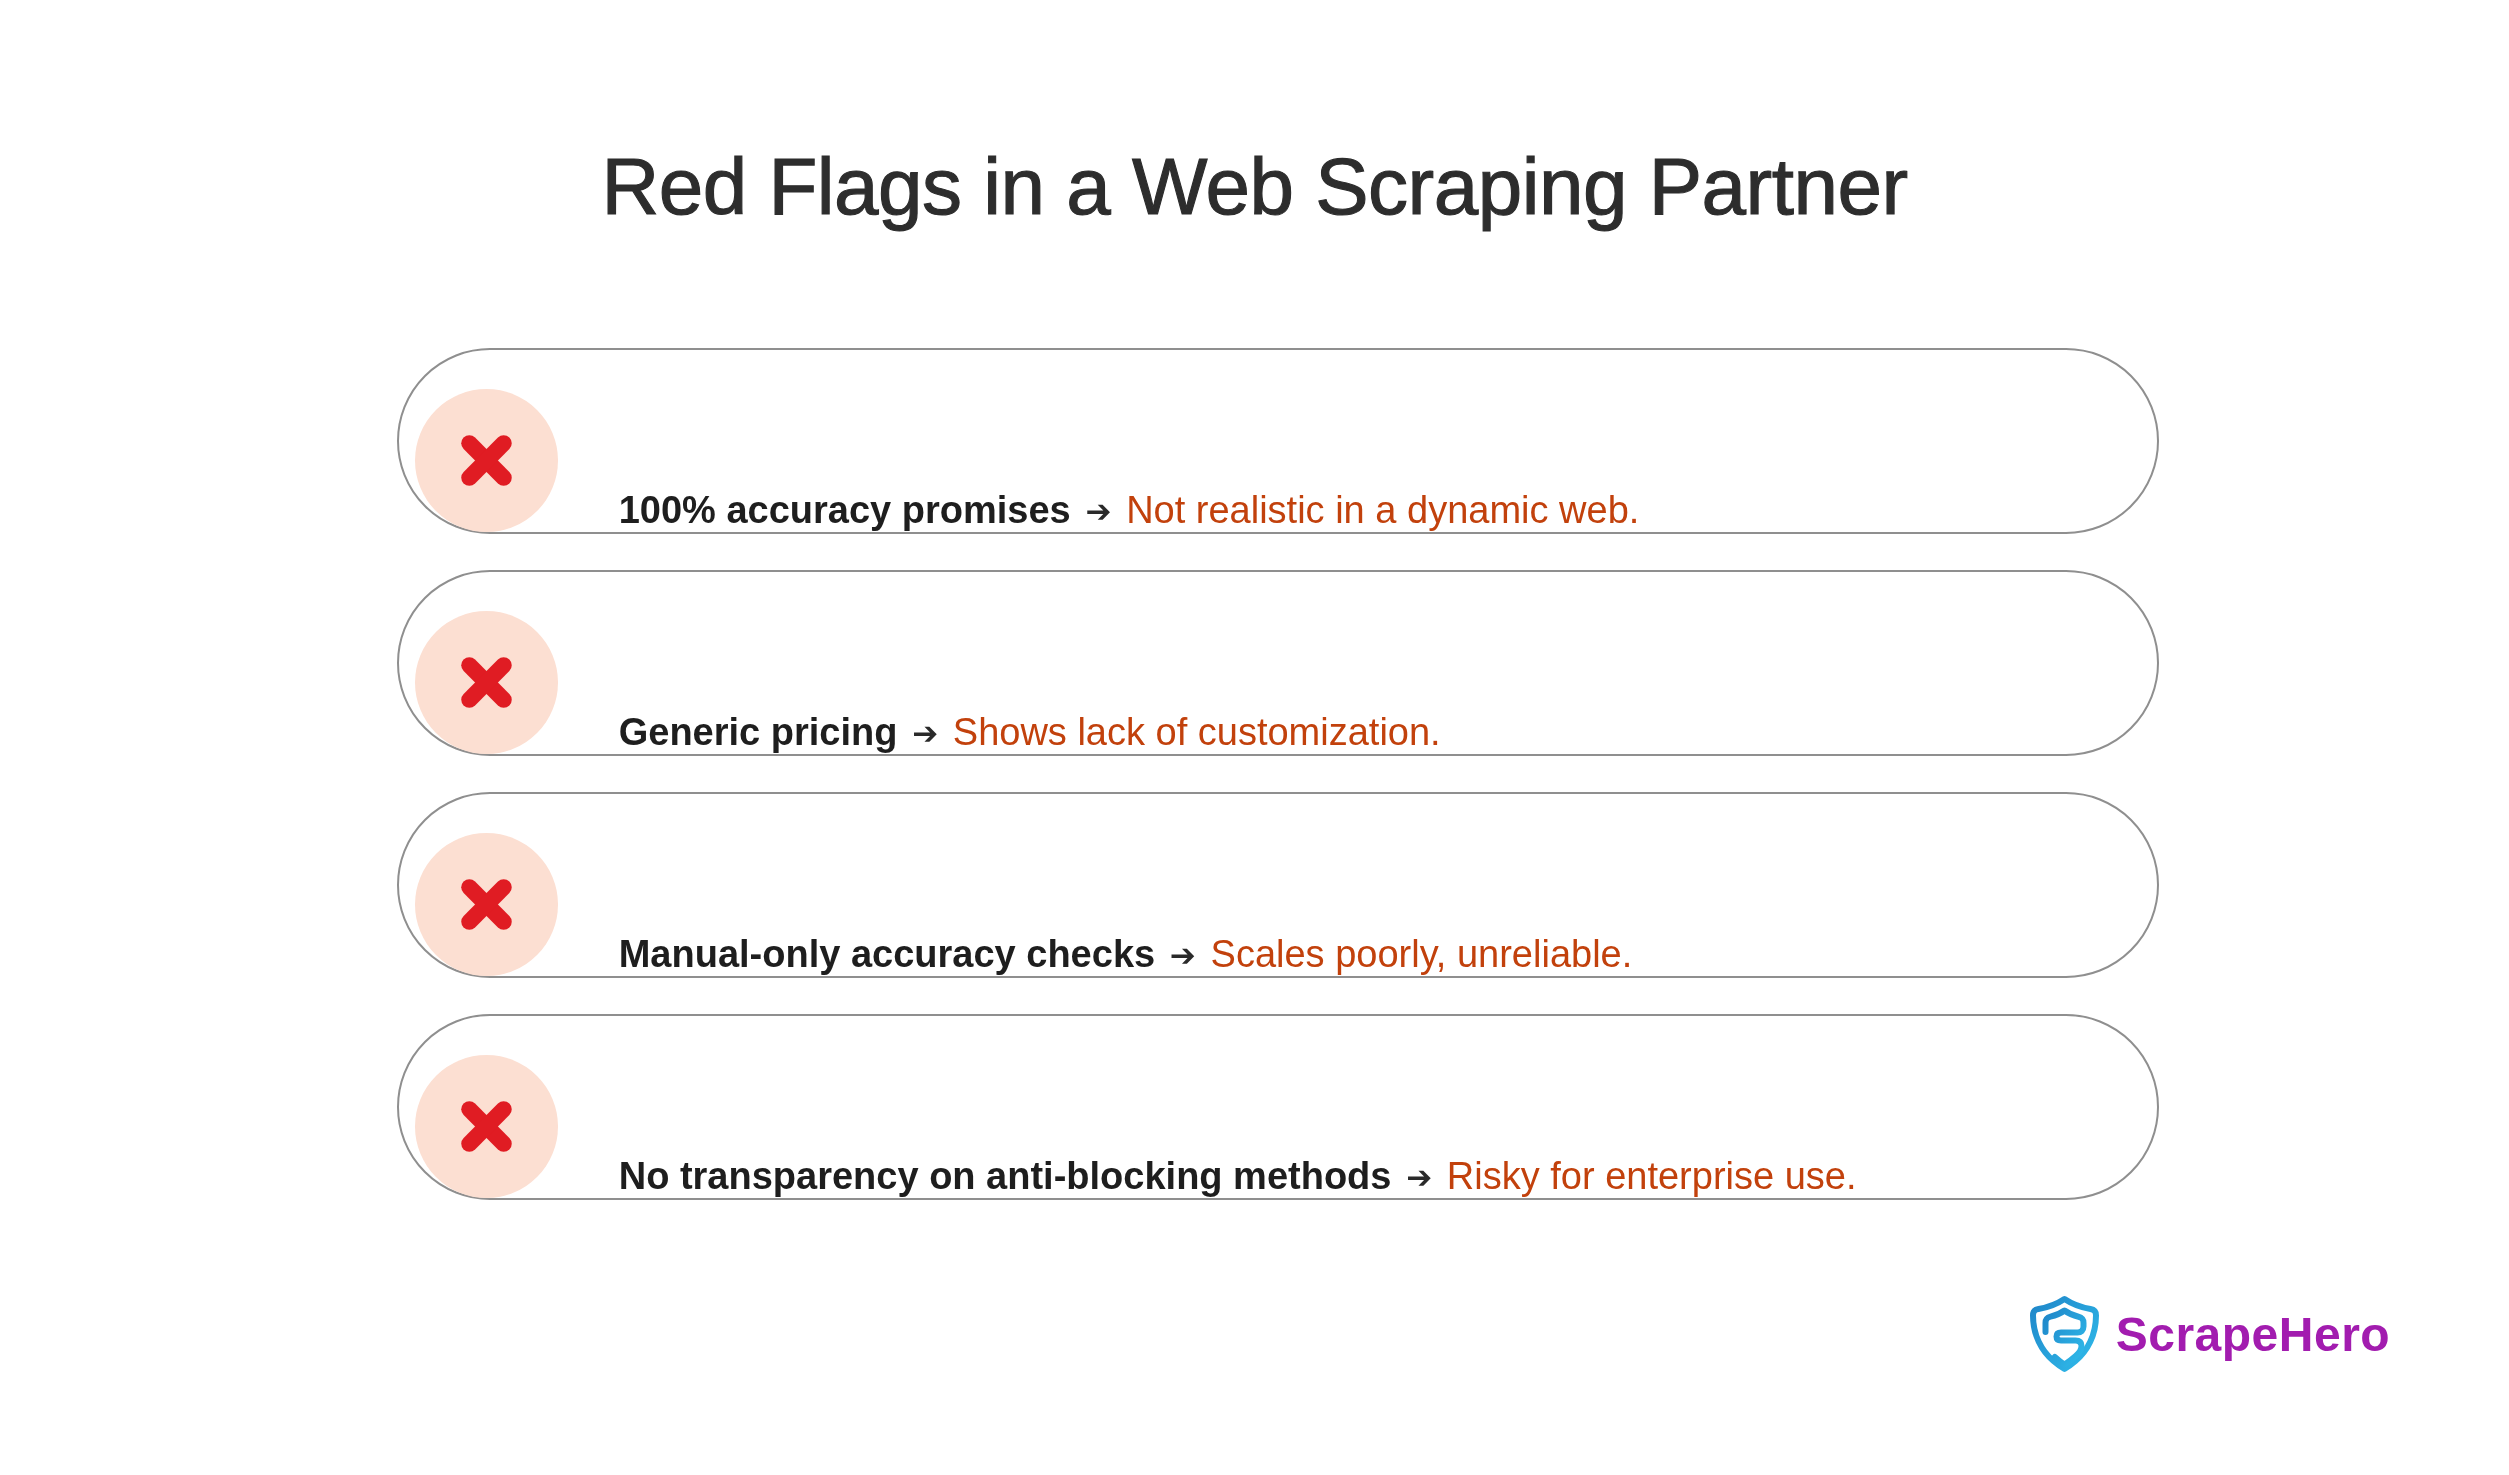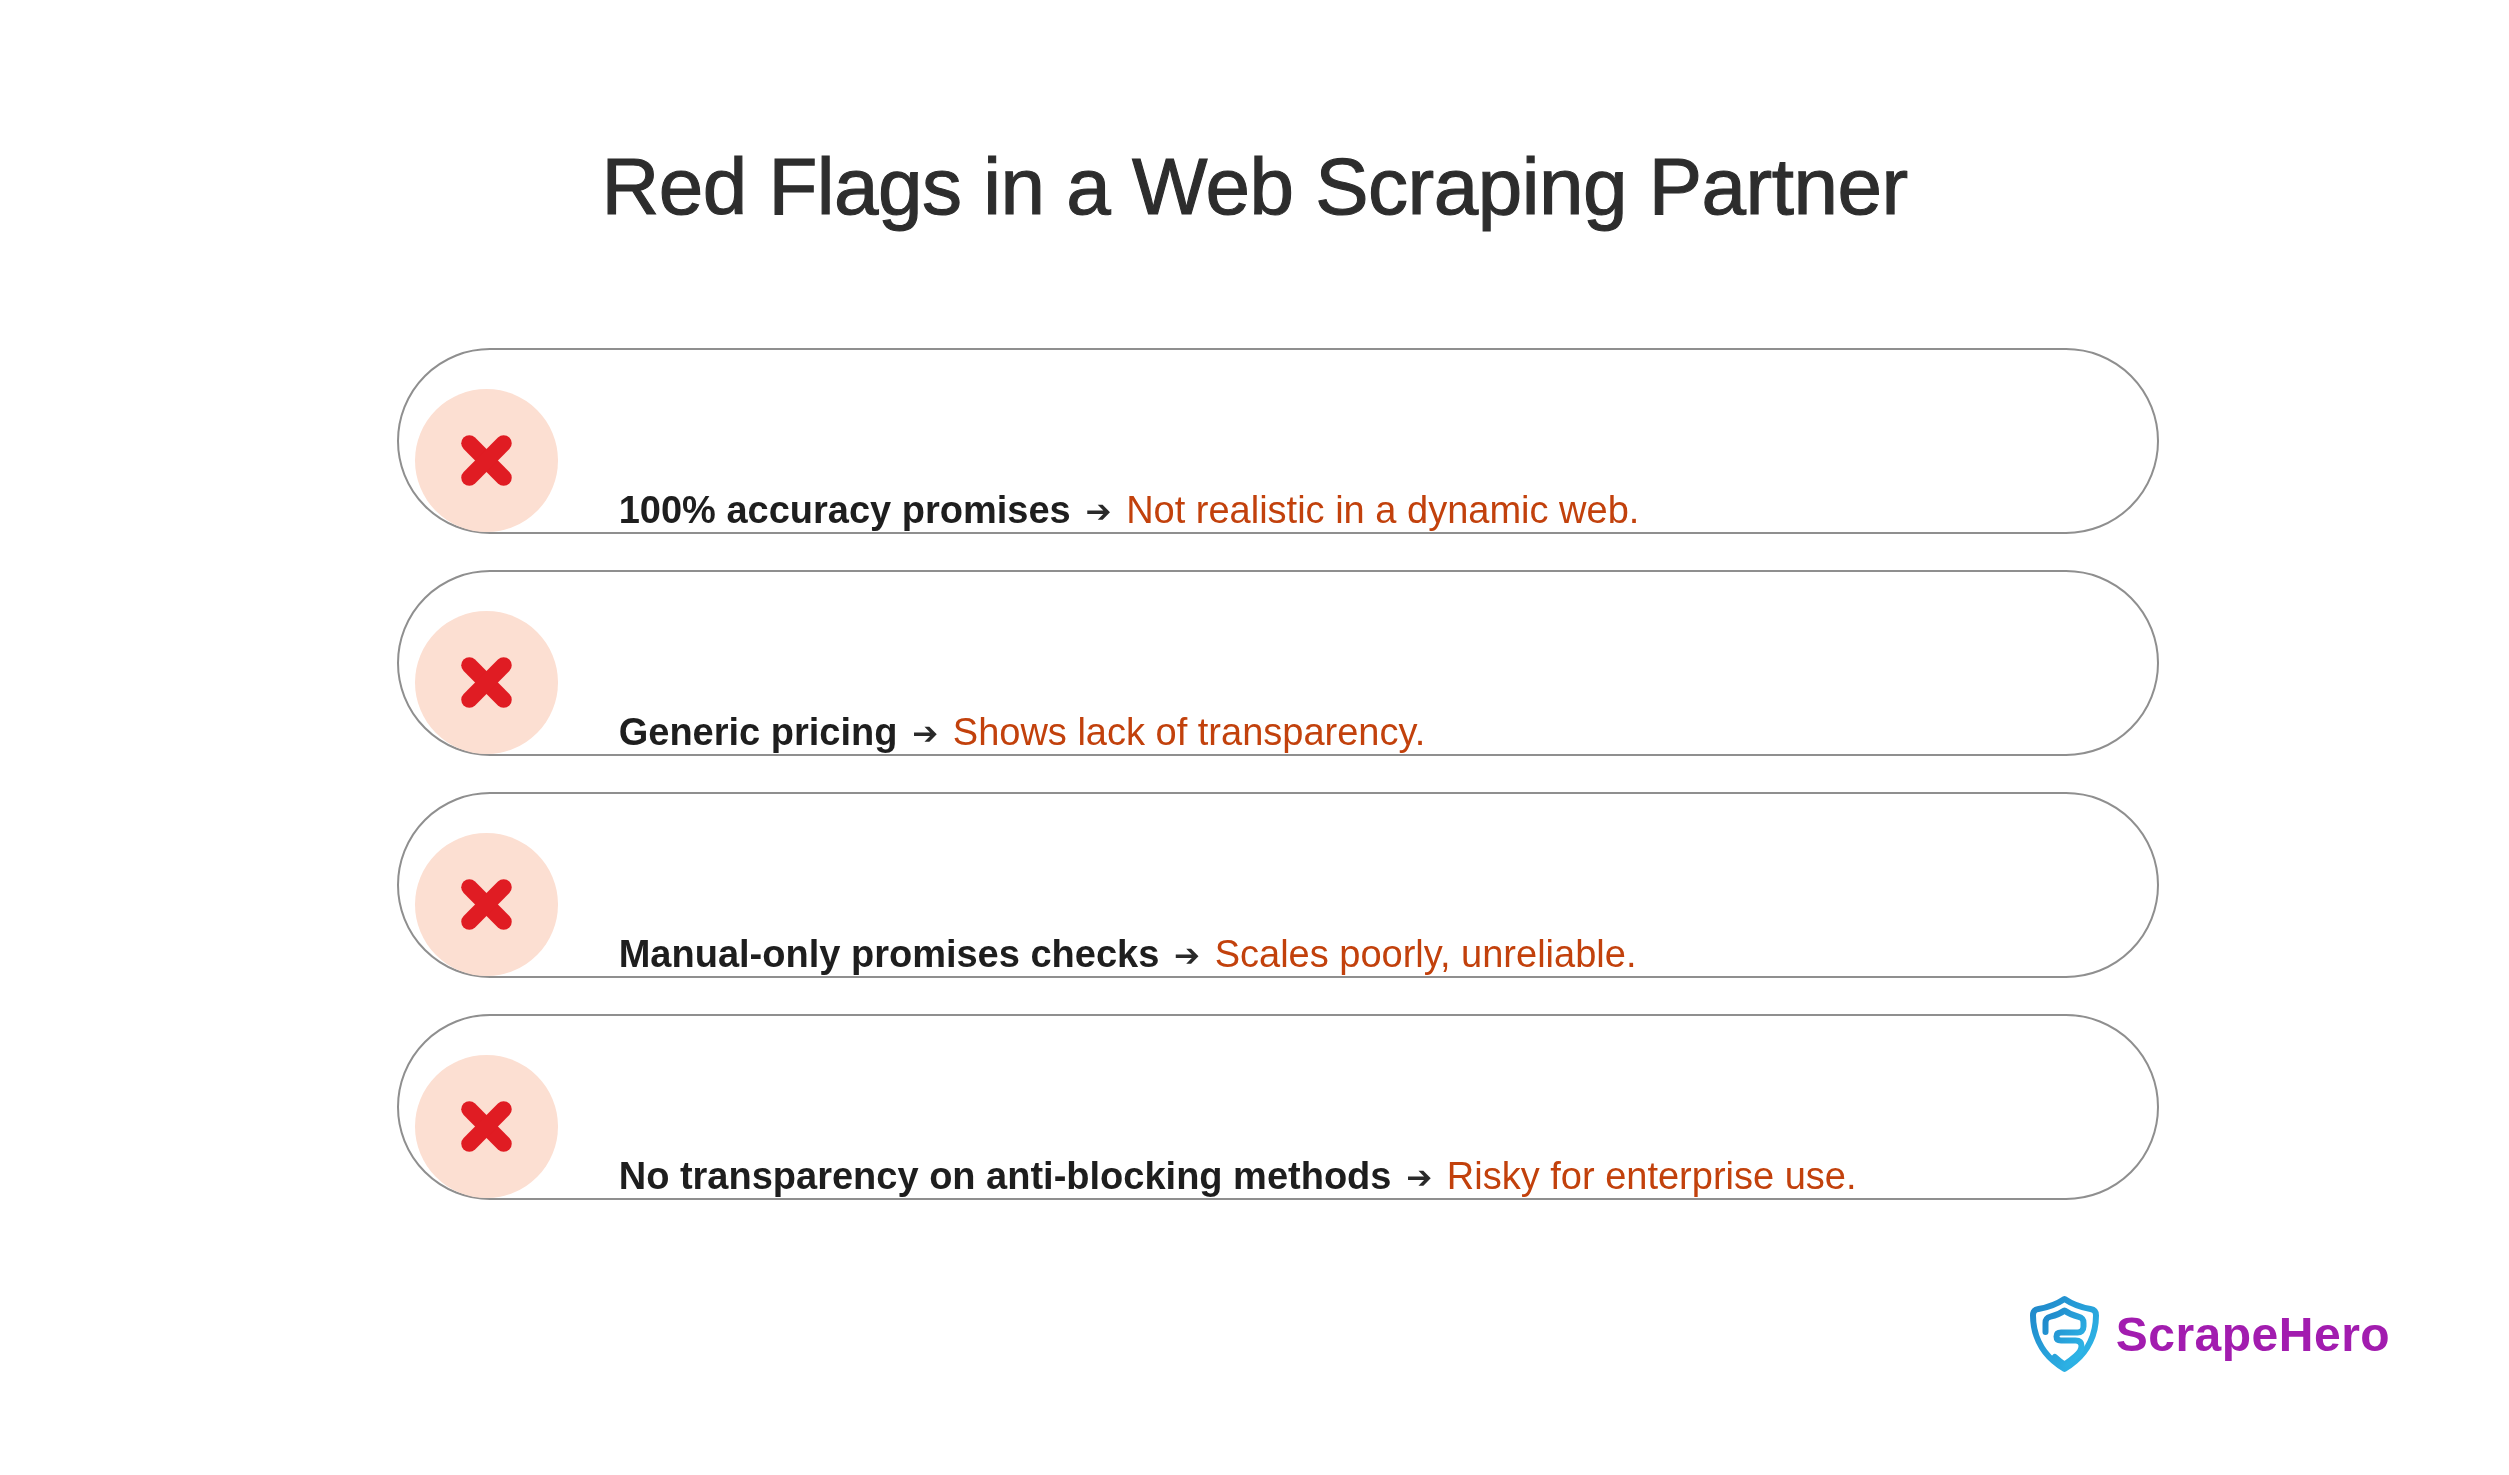--- a/index.html
+++ b/index.html
@@ -115,33 +115,33 @@
     <div class="card">
       <div class="badge">
         <svg width="61" height="61" viewBox="0 0 64 64">
           <line x1="14" y1="14" x2="50" y2="50" stroke="#e01c23" stroke-width="17" stroke-linecap="round"></line>
           <line x1="50" y1="14" x2="14" y2="50" stroke="#e01c23" stroke-width="17" stroke-linecap="round"></line>
         </svg>
       </div>
       <p class="card-text">
         <span class="strong">Generic pricing</span>
         <span class="arrow">➔</span>
-        <span class="detail">Shows lack of transparency.</span>
+        <span class="detail">Shows lack of customization.</span>
       </p>
     </div>
 
     <div class="card">
       <div class="badge">
         <svg width="61" height="61" viewBox="0 0 64 64">
           <line x1="14" y1="14" x2="50" y2="50" stroke="#e01c23" stroke-width="17" stroke-linecap="round"></line>
           <line x1="50" y1="14" x2="14" y2="50" stroke="#e01c23" stroke-width="17" stroke-linecap="round"></line>
         </svg>
       </div>
       <p class="card-text">
-        <span class="strong">Manual-only promises checks</span>
+        <span class="strong">Manual-only accuracy checks</span>
         <span class="arrow">➔</span>
         <span class="detail">Scales poorly, unreliable.</span>
       </p>
     </div>
 
     <div class="card">
       <div class="badge">
         <svg width="61" height="61" viewBox="0 0 64 64">
           <line x1="14" y1="14" x2="50" y2="50" stroke="#e01c23" stroke-width="17" stroke-linecap="round"></line>
           <line x1="50" y1="14" x2="14" y2="50" stroke="#e01c23" stroke-width="17" stroke-linecap="round"></line>

